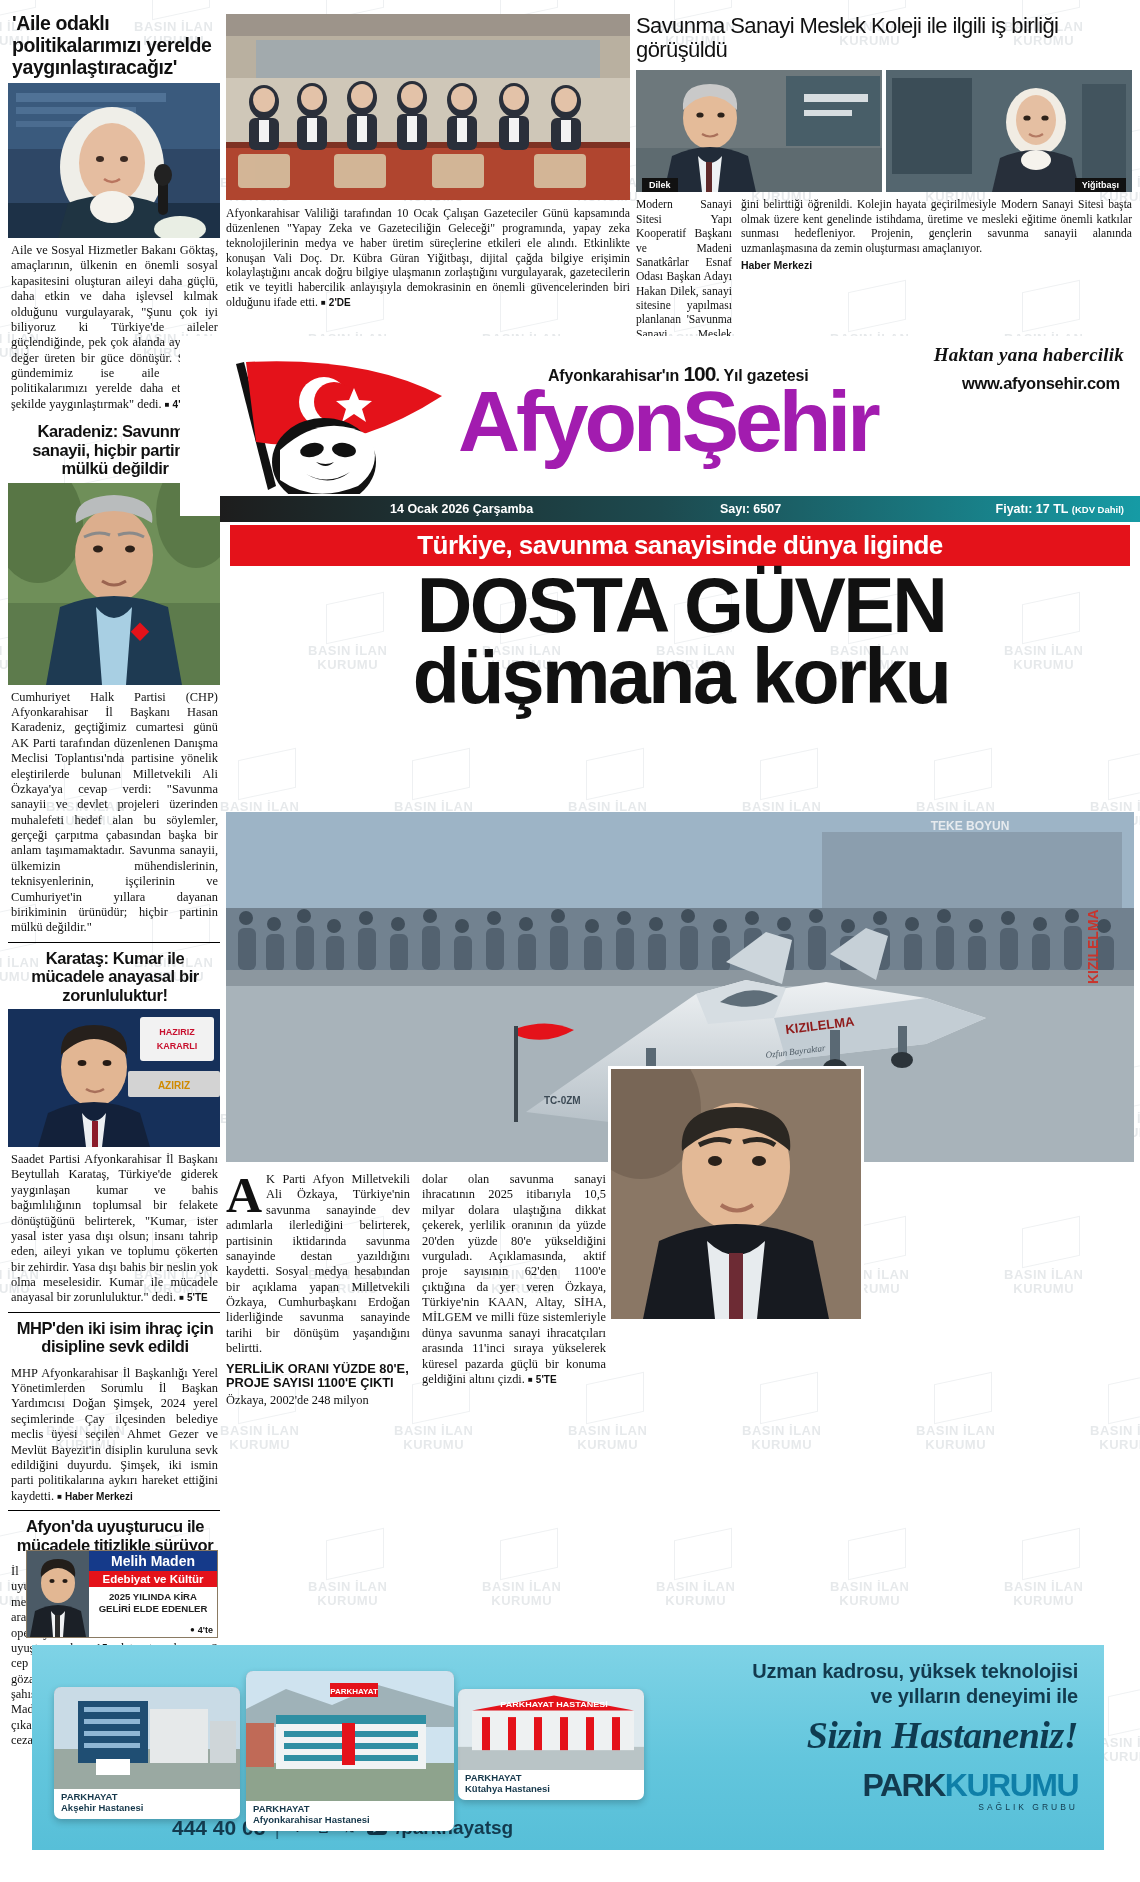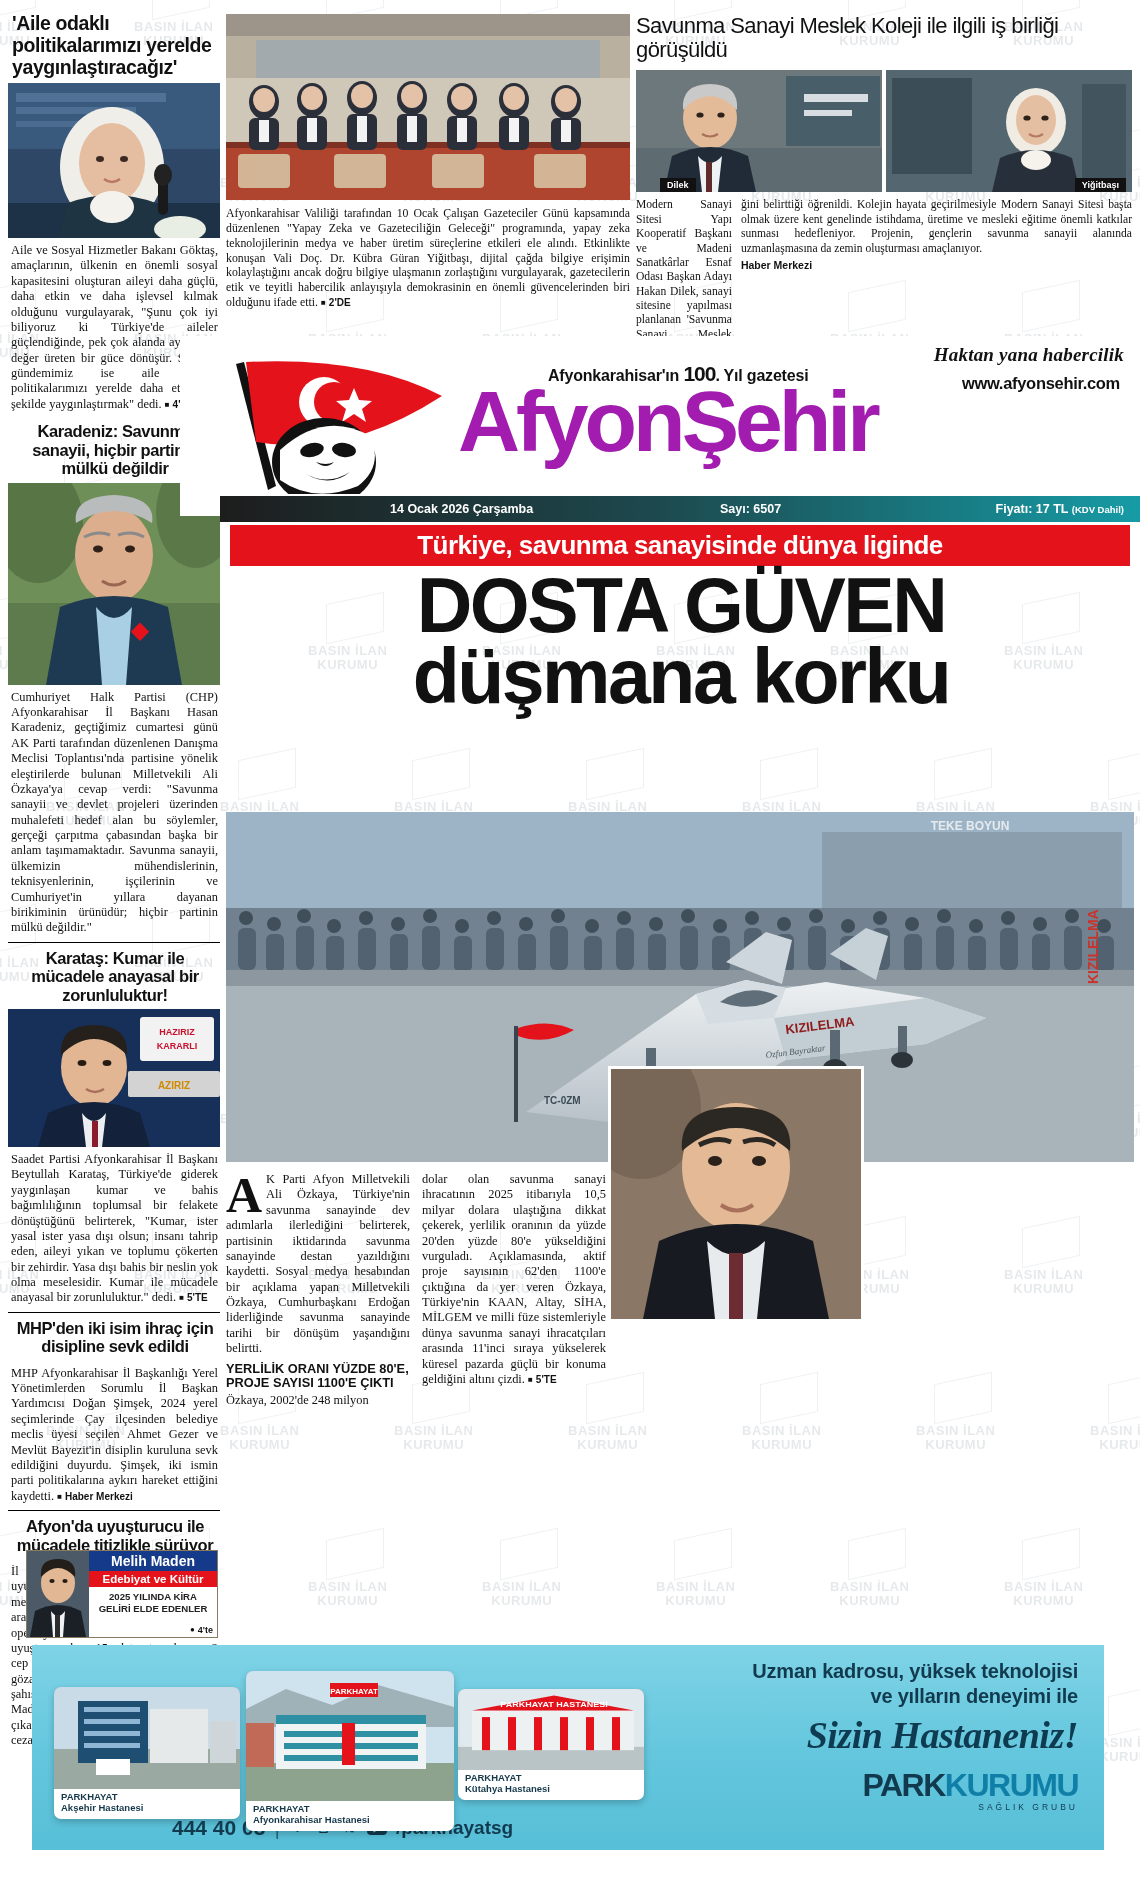--- a/index.html
+++ b/index.html
@@ -614,21 +614,21 @@
           <path d="M114 88 q36 -16 72 0 l8 34 h-88 z" fill="#272f3a"></path>
           <ellipse cx="150" cy="90" rx="15" ry="10" fill="#f6f3ed"></ellipse>
           <ellipse cx="141" cy="48" rx="3.6" ry="2.6" fill="#2e2219"></ellipse>
           <ellipse cx="159" cy="48" rx="3.6" ry="2.6" fill="#2e2219"></ellipse>
           <path d="M143 64 q7 5 14 0" stroke="#b47a63" stroke-width="2.2" fill="none"></path>
           <rect x="196" y="14" width="44" height="94" fill="#3a4d57" opacity=".7"></rect>
         </svg>
       </div>
     </div>
     <div style="display:flex; gap:4px; margin-top:-18px; position:relative; z-index:3">
-      <div style="flex:1; padding-left:24px">
+      <div style="flex:1; padding-left:6px">
         <span class="capname" style="position:static; display:inline-block; background:#111; color:#fff; font-family:'Liberation Sans',sans-serif; font-size:9px; font-weight:700; padding:2px 7px">Dilek</span>
       </div>
       <div style="flex:1; text-align:right; padding-right:6px">
         <span class="capname" style="position:static; display:inline-block; background:#111; color:#fff; font-family:'Liberation Sans',sans-serif; font-size:9px; font-weight:700; padding:2px 7px">Yiğitbaşı</span>
       </div>
     </div>
     <div class="tr-cols">
       <div class="body-text">Modern Sanayi Sitesi Yapı Kooperatif Başkanı ve Madeni Sanatkârlar Esnaf Odası Başkan Adayı Hakan Dilek, sanayi sitesine yapılması planlanan 'Savunma Sanayi Meslek Koleji' ile ilgili Vali Kübra Güran Yiğitbaşı ile bir görüşme yaptı. Görüşmede Vali Yiğitbaşı'nın, proje dosyasını kurumlarla birlikte değerlendirilebilece-</div>
       <div>
         <div class="body-text">ğini belirttiği öğrenildi. Kolejin hayata geçirilmesiyle Modern Sanayi Sitesi başta olmak üzere kent genelinde istihdama, üretime ve mesleki eğitime önemli katkılar sunması hedefleniyor. Projenin, gençlerin savunma sanayii alanında uzmanlaşmasına da zemin oluşturması amaçlanıyor.</div>

